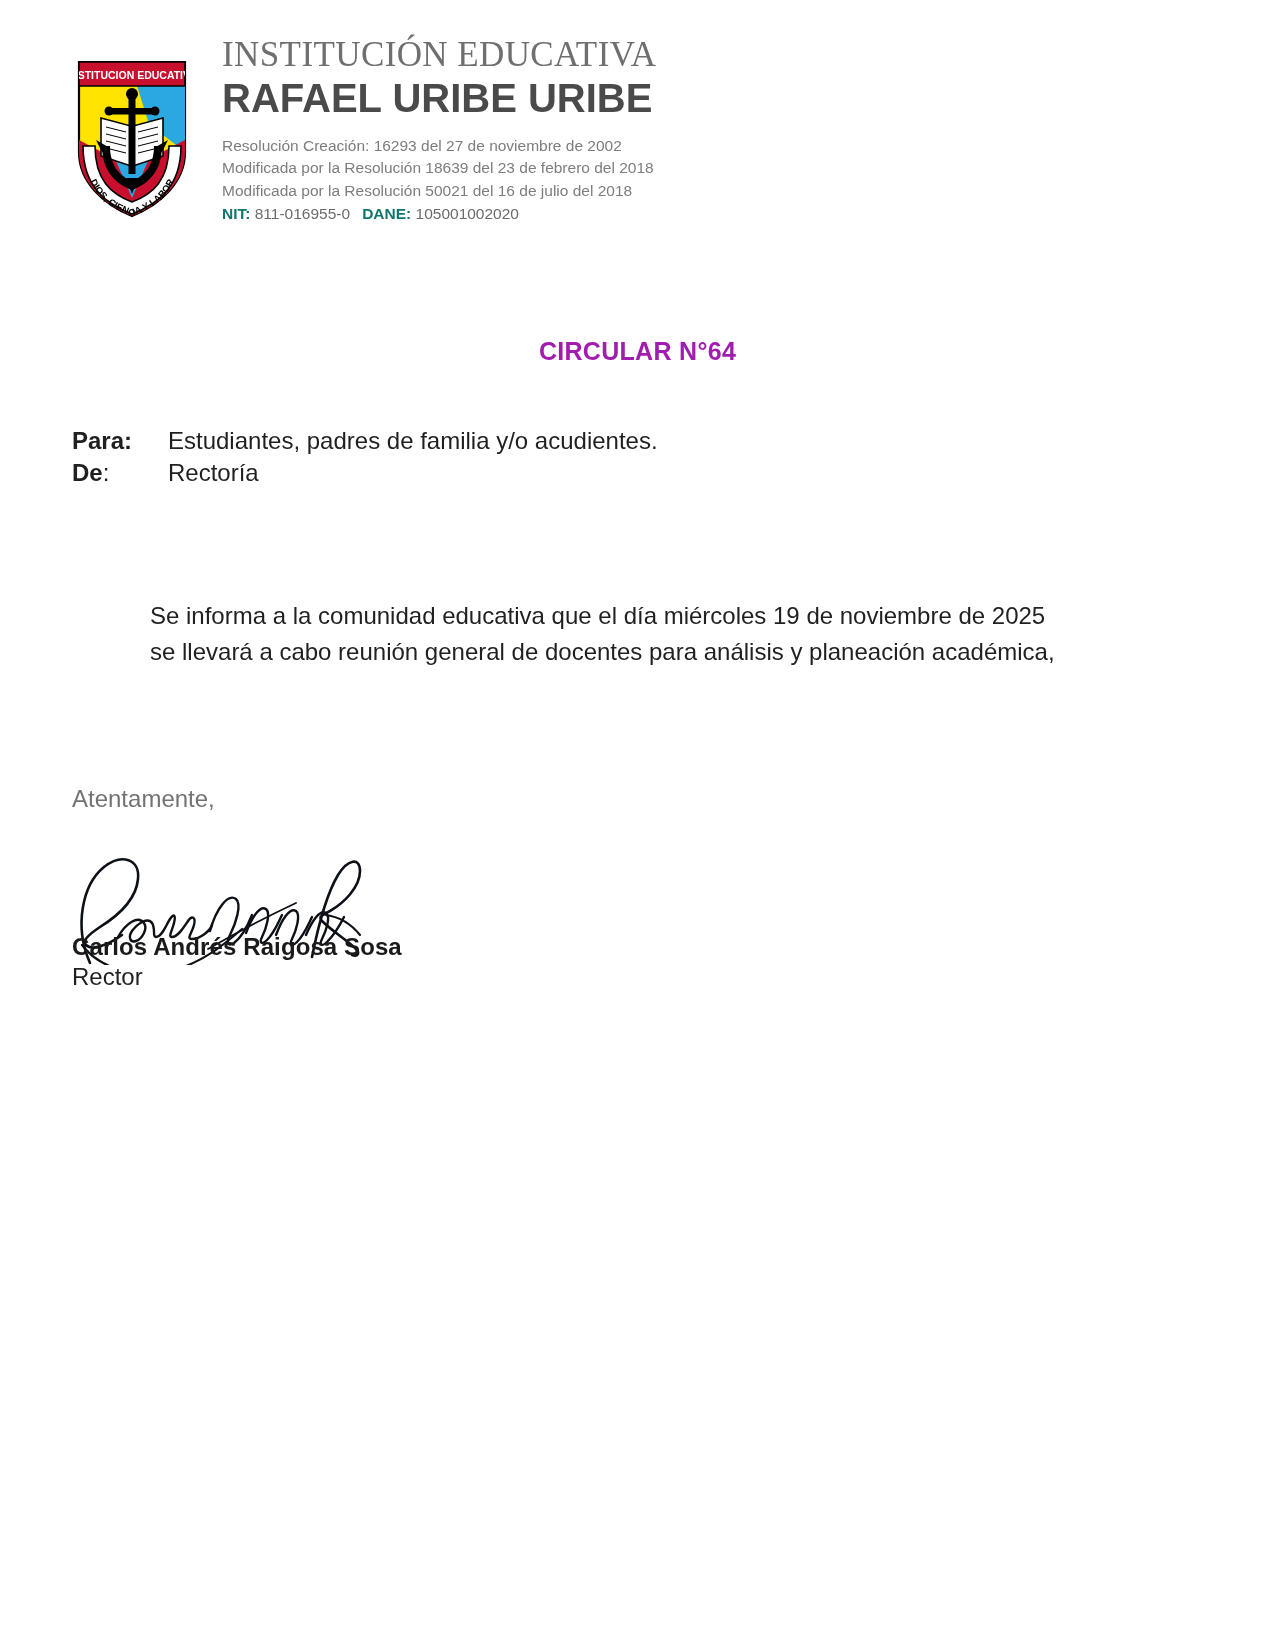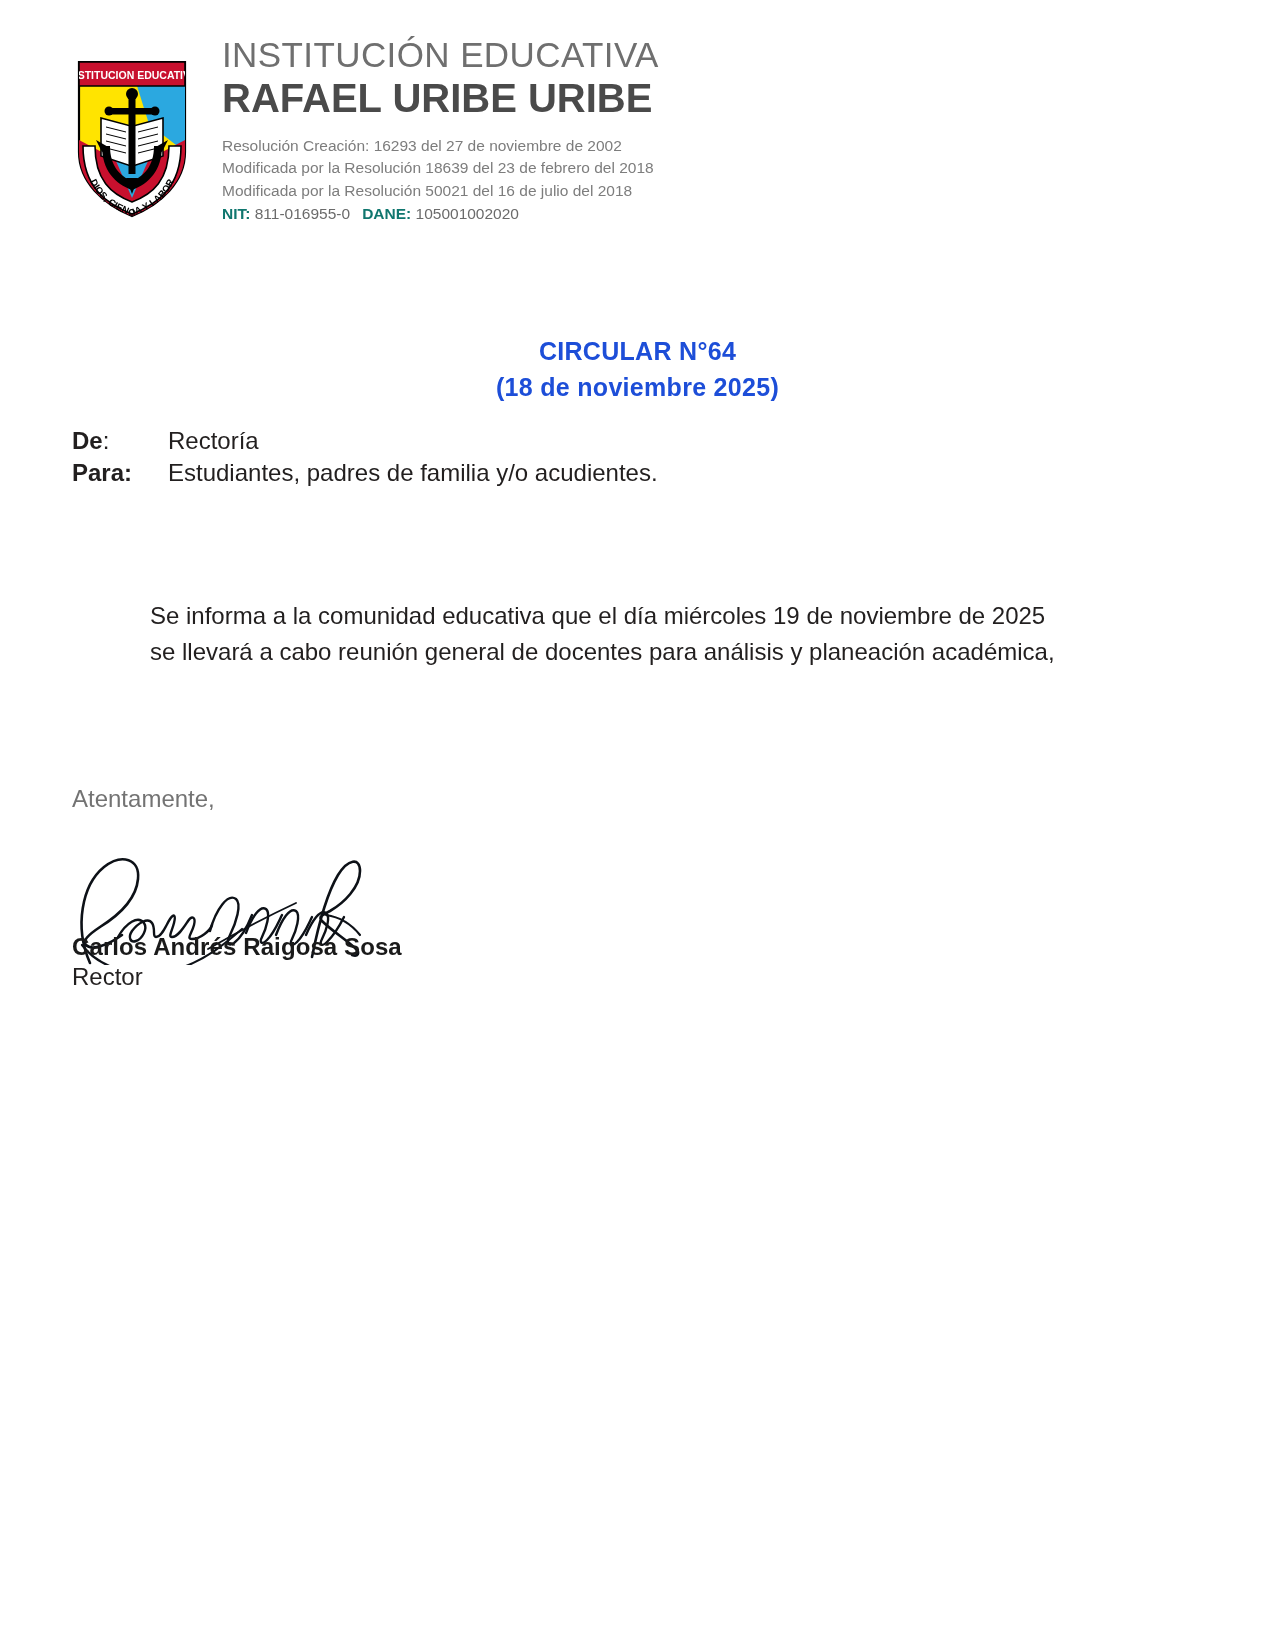--- a/index.html
+++ b/index.html
@@ -38,21 +38,21 @@
     width: 150px;
     height: 178px;
   }
   .headtext {
     position: absolute;
     left: 222px;
     top: 10px;
     width: 700px;
   }
   .inst-line {
-    font-family: Liberation Sans, sans-serif;
+    font-family: Liberation Serif, serif;
     font-size: 35px;
     letter-spacing: 0.4px;
     color: #6f6f6f;
     line-height: 1.08;
     white-space: nowrap;
   }
   .school-line {
     font-family: "Liberation Sans", sans-serif;
     font-size: 40px;
     font-weight: bold;
@@ -79,21 +79,21 @@
     position: absolute;
     top: 333px;
     left: 0;
     width: 1275px;
     text-align: center;
     font-family: "Liberation Sans", sans-serif;
     font-weight: bold;
     font-size: 25px;
     letter-spacing: 0.3px;
     line-height: 1.45;
-    color: #1d4ed8;
+    color: #a21caf;
   }
 
   .meta {
     position: absolute;
     top: 425px;
     left: 72px;
     width: 1100px;
     font-size: 24px;
     line-height: 1.32;
     color: #221f1f;
@@ -253,31 +253,30 @@
         <div>Modificada por la Resolución 50021 del 16 de julio del 2018</div>
         <div class="nit-line"><b>NIT:</b>
           <span>811-016955-0</span><span class="sp"></span><b>DANE:</b>
           <span>105001002020</span></div>
       </div>
     </div>
   </div>
 
   <div class="circular-title">
     <div>CIRCULAR N°64</div>
-    <div>(18 de noviembre 2025)</div>
   </div>
 
   <div class="meta">
+    <div class="meta-row">
+      <div class="meta-label">Para:</div>
+      <div class="meta-value">Estudiantes, padres de familia y/o acudientes.</div>
+    </div>
     <div class="meta-row">
       <div class="meta-label"><span>De</span><span class="thin">:</span></div>
       <div class="meta-value">Rectoría</div>
-    </div>
-    <div class="meta-row">
-      <div class="meta-label">Para:</div>
-      <div class="meta-value">Estudiantes, padres de familia y/o acudientes.</div>
     </div>
   </div>
 
 
   <div class="body-par">
     <span class="ln">Se informa a la comunidad educativa que el día miércoles 19 de noviembre de 2025</span>
     <span class="ln">se llevará a cabo reunión general de docentes para análisis y planeación académica,</span>
   </div>
 
   <div class="closing">Atentamente,</div>

